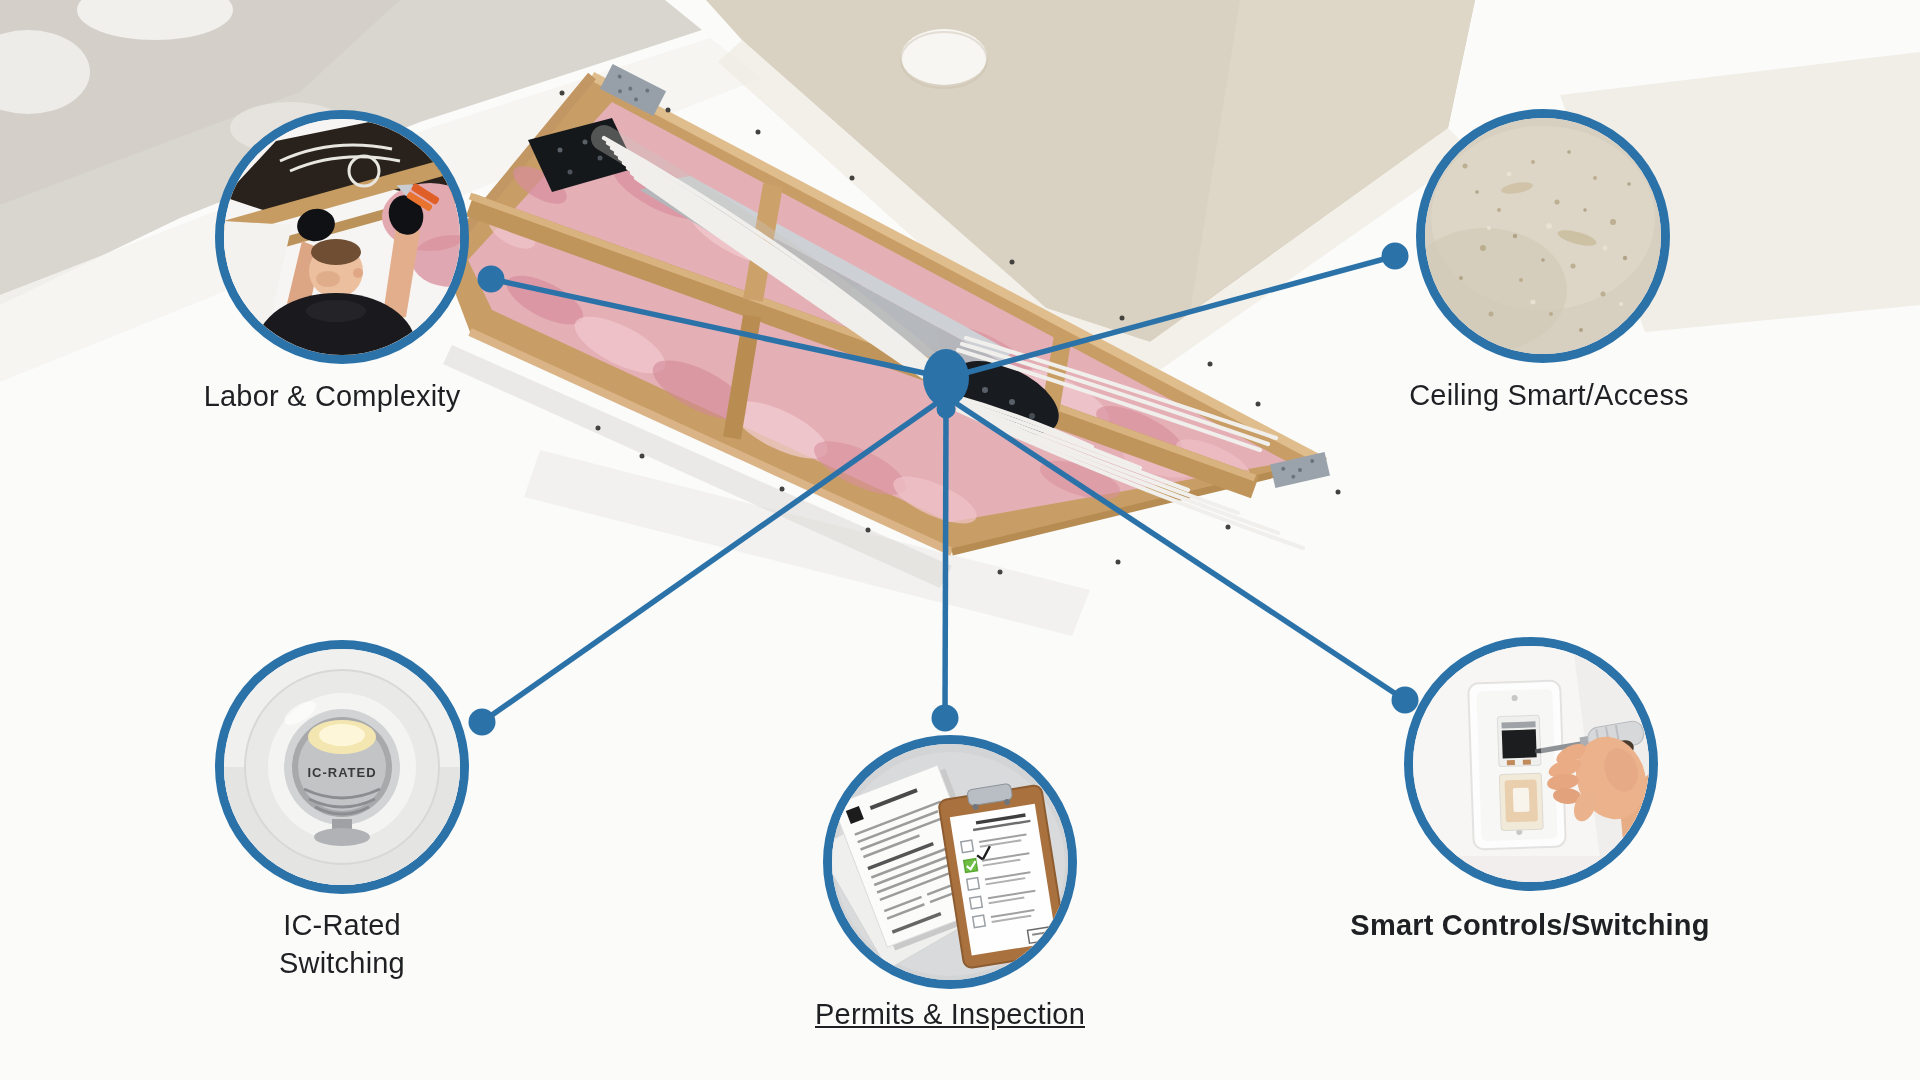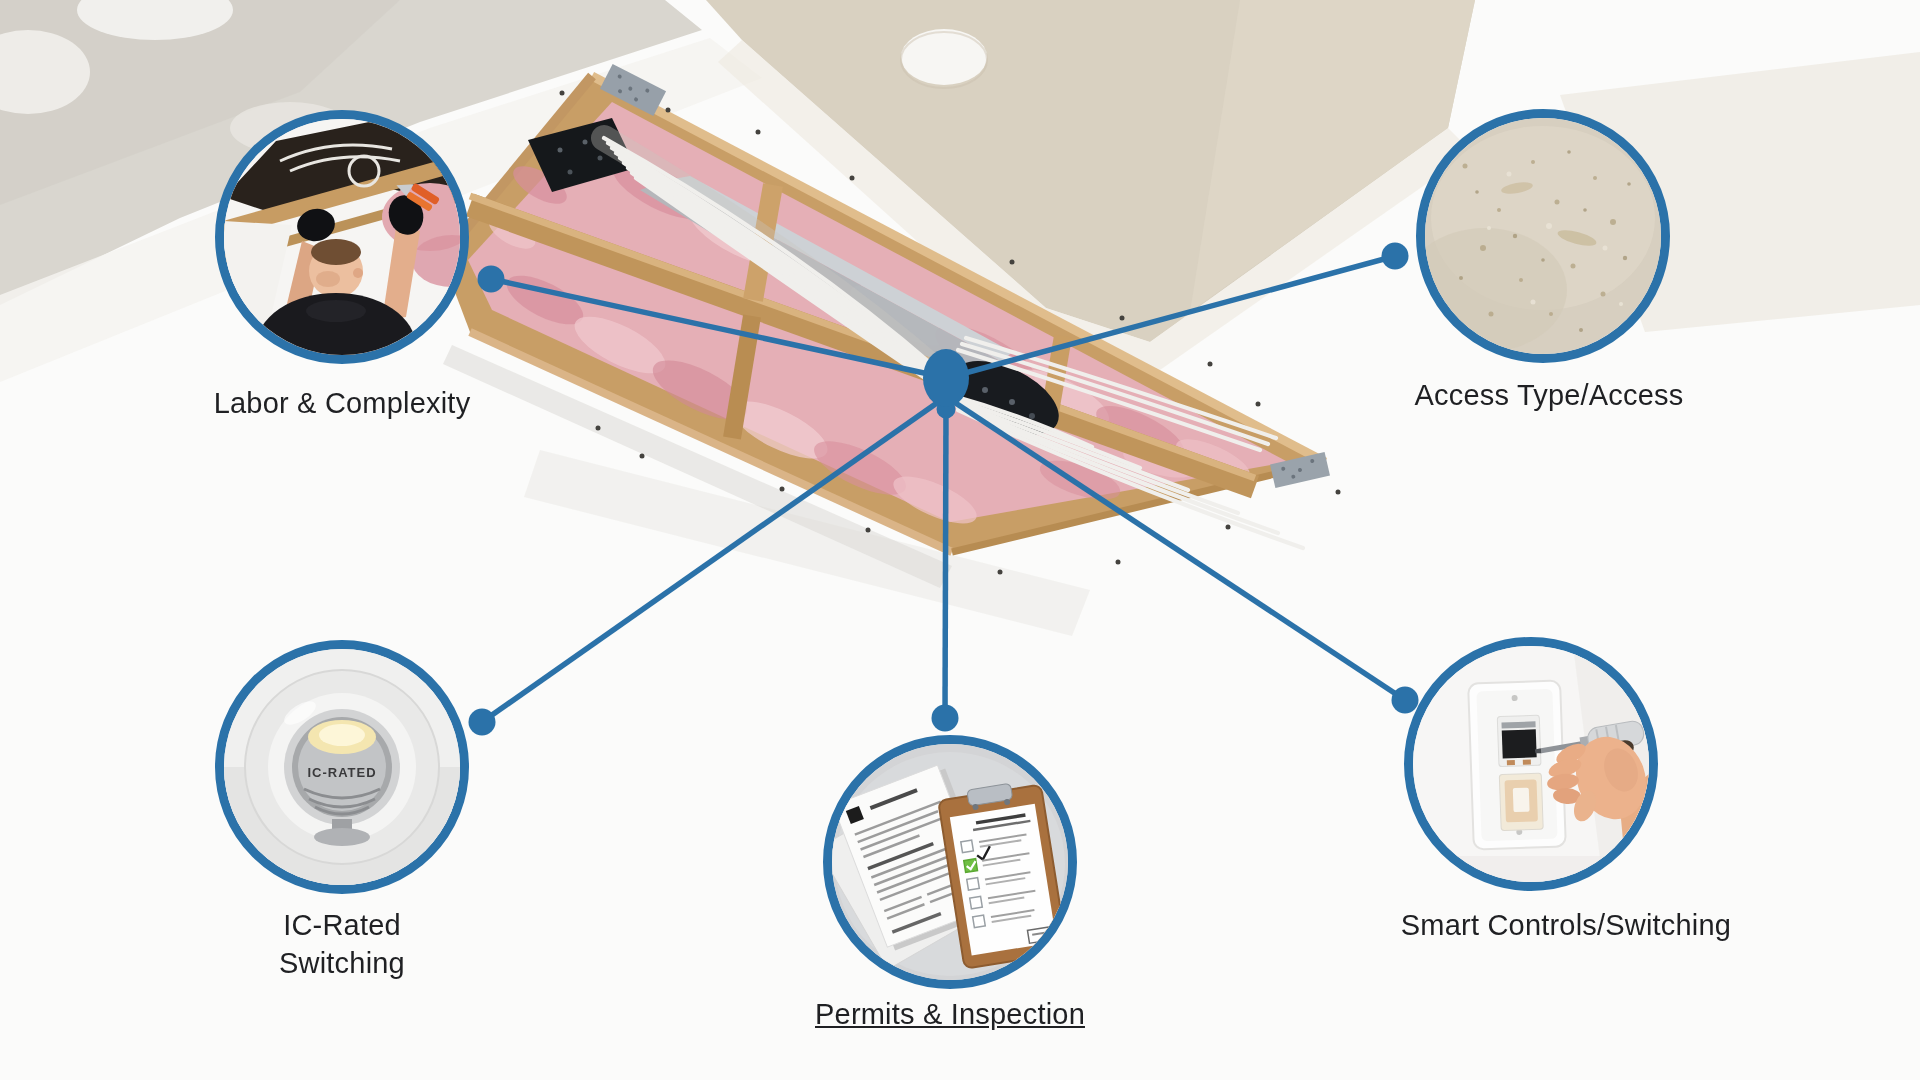--- a/index.html
+++ b/index.html
@@ -219,21 +219,21 @@
         </g>
         <circle cx="112" cy="152" r="27" fill="#ecbf9f"></circle>
         <ellipse cx="112" cy="133" rx="25" ry="13" fill="#6f4e33"></ellipse>
         <ellipse cx="104" cy="160" rx="12" ry="8" fill="#d8a17f" opacity="0.6"></ellipse>
         <circle cx="134" cy="154" r="5" fill="#dfa785"></circle>
         <ellipse cx="112" cy="228" rx="80" ry="54" fill="#1a1a1e"></ellipse>
         <ellipse cx="112" cy="192" rx="30" ry="11" fill="#232328"></ellipse>
       </g>
     </svg>
   </div>
-  <div class="callout-label" style="left:82px;top:377px;margin-top:7px;">Labor &amp; Complexity</div>
+  <div class="callout-label" style="left:72px;top:377px;">Labor &amp; Complexity</div>
 
   <div class="photo-circle" style="left:1416px;top:109px;">
     <svg viewBox="0 0 236 236">
       <rect width="236" height="236" fill="#d7cfc0"></rect>
       <ellipse cx="118" cy="100" rx="112" ry="92" fill="#ded6c7" opacity="0.85"></ellipse>
       <ellipse cx="60" cy="172" rx="82" ry="62" fill="#d2c9b8" opacity="0.6"></ellipse>
       <ellipse cx="152" cy="120" rx="20" ry="6" fill="#c6b896" opacity="0.7" transform="rotate(15 152 120)"></ellipse>
       <ellipse cx="92" cy="70" rx="16" ry="5" fill="#cabb9b" opacity="0.7" transform="rotate(-10 92 70)"></ellipse>
       <g fill="#b4a585" opacity="0.8">
         <circle cx="40" cy="48" r="2.5"></circle>
@@ -263,21 +263,21 @@
       <g fill="#e9e3d5" opacity="0.9">
         <circle cx="84" cy="56" r="2.5"></circle>
           <circle cx="124" cy="108" r="3"></circle>
           <circle cx="64" cy="110" r="2"></circle>
         <circle cx="180" cy="130" r="2.5"></circle>
           <circle cx="108" cy="184" r="2.5"></circle>
           <circle cx="196" cy="186" r="2"></circle>
       </g>
     </svg>
   </div>
-  <div class="callout-label" style="left:1289px;top:376px;">Access Type/Access</div>
+  <div class="callout-label" style="left:1289px;top:376px;">Ceiling Smart/Access</div>
 
   <div class="photo-circle" style="left:215px;top:640px;">
     <svg viewBox="0 0 236 236">
       <rect width="236" height="236" fill="#f0f0ef"></rect>
       <rect y="118" width="236" height="118" fill="#e4e4e3"></rect>
       <circle cx="118" cy="118" r="97" fill="#e9e9e8" stroke="#d8d8d7" stroke-width="2"></circle>
       <circle cx="118" cy="118" r="74" fill="#f4f4f3"></circle>
       <circle cx="118" cy="118" r="58" fill="#d2d3d4"></circle>
       <circle cx="118" cy="118" r="50" fill="#a7a9ab"></circle>
       <circle cx="118" cy="118" r="44" fill="#c2c4c6"></circle>
@@ -404,15 +404,15 @@
         <ellipse cx="198" cy="132" rx="34" ry="42" fill="#ecb28c" transform="rotate(-20 198 132)"></ellipse>
         <ellipse cx="158" cy="108" rx="16" ry="8" fill="#e9ac85" transform="rotate(-28 158 108)"></ellipse>
         <ellipse cx="152" cy="122" rx="17" ry="8" fill="#e9ac85" transform="rotate(-18 152 122)"></ellipse>
         <ellipse cx="150" cy="136" rx="16" ry="8" fill="#e5a680" transform="rotate(-8 150 136)"></ellipse>
         <ellipse cx="154" cy="150" rx="14" ry="8" fill="#e2a27c" transform="rotate(4 154 150)"></ellipse>
         <ellipse cx="172" cy="160" rx="10" ry="16" fill="#eab38d" transform="rotate(22 172 160)"></ellipse>
         <ellipse cx="208" cy="124" rx="16" ry="22" fill="#dfa47f" opacity="0.5" transform="rotate(-20 208 124)"></ellipse>
       </g>
     </svg>
   </div>
-  <div class="callout-label" style="left:1306px;top:906px;">Smart Controls/Switching</div>
+  <div class="callout-label" style="left:1270px;top:906px;font-weight:bold;">Smart Controls/Switching</div>
 
 </div>
 
 </body></html>

